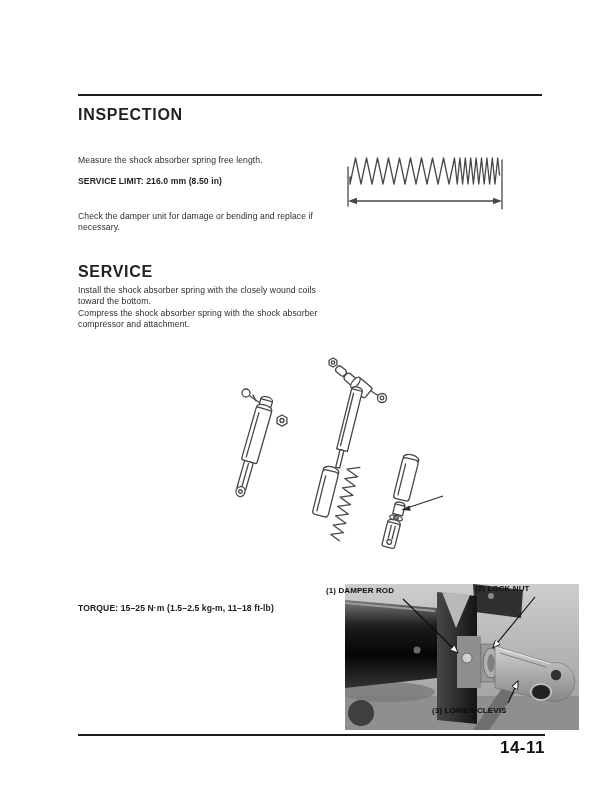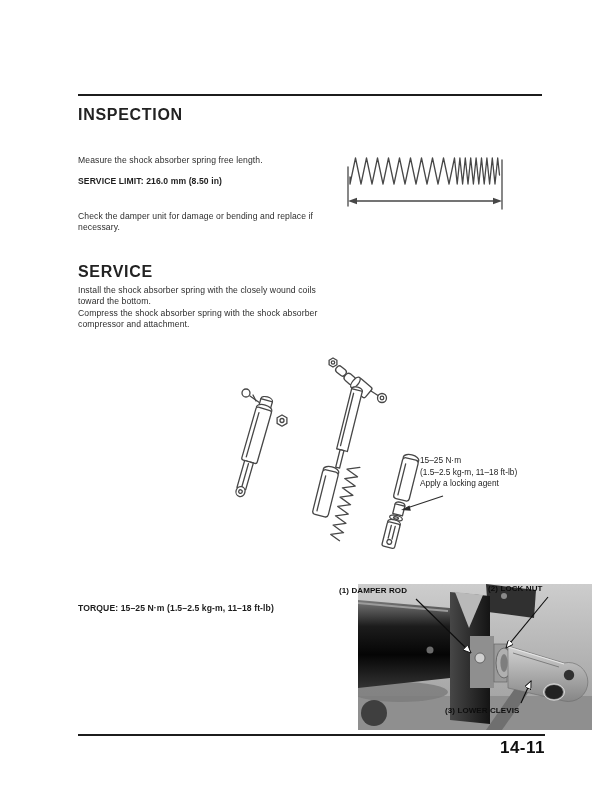--- a/index.html
+++ b/index.html
@@ -13,21 +13,21 @@
   .rule{background:#1c1c1c;height:2px;}
   .rule-top{left:78px;top:94px;width:464px;}
   .rule-bottom{left:78px;top:734px;width:467px;}
   .section-heading{left:78px;font-size:16px;font-weight:700;color:#222;letter-spacing:.7px;}
   .body-text{left:78px;width:280px;font-size:8.6px;line-height:11px;letter-spacing:.1px;
              white-space:pre-line;color:#2d2d2d;}
   .bold{font-weight:700;color:#1d1d1d;}
   .annotation{left:420px;top:455px;width:135px;font-size:8.3px;line-height:11.6px;
               white-space:pre-line;color:#242424;}
   .page-num{right:70px;top:738px;font-size:17px;font-weight:700;color:#101010;letter-spacing:.5px;text-align:right;}
-  .photo{left:330px;top:584px;width:198px;height:146px;padding-left:28px;}
+  .photo{left:317px;top:584px;width:198px;height:146px;padding-left:28px;}
   .photo-label{position:absolute;font-size:8px;font-weight:700;color:#0d0d0d;white-space:nowrap;letter-spacing:.1px;}
   svg{display:block;}
   .lineart{stroke:#474747;fill:none;stroke-width:1.3;stroke-linejoin:round;stroke-linecap:round;}
   .part{fill:#ffffff;stroke:#474747;stroke-width:1.3;stroke-linejoin:round;}
 </style>
 </head>
 <body>
 
 <div class="page">
 
@@ -139,23 +139,20 @@
         </g>
       </g>
 
       <g>
         <line x1="228" y1="148" x2="189" y2="161" stroke="#2d2d2d" stroke-width="1.1"></line>
         <polygon fill="#2d2d2d" points="186,162 194.5,157.6 195.8,162.8"></polygon>
       </g>
     </svg>
   </div>
 
-  <div class="abs annotation">15–25 N·m
-(1.5–2.5 kg-m, 11–18 ft-lb)
-Apply a locking agent</div>
 
   <div class="abs body-text bold" style="top:603px;">TORQUE: 15–25 N·m (1.5–2.5 kg-m, 11–18 ft-lb)</div>
 
   <div class="abs photo">
     <svg width="234" height="146" viewBox="0 0 234 146">
       <defs>
         <linearGradient id="pbg" x1="0" y1="0" x2="0" y2="1">
           <stop offset="0" stop-color="#cdcdcd"></stop>
             <stop offset="1" stop-color="#9a9a9a"></stop>
         </linearGradient>

